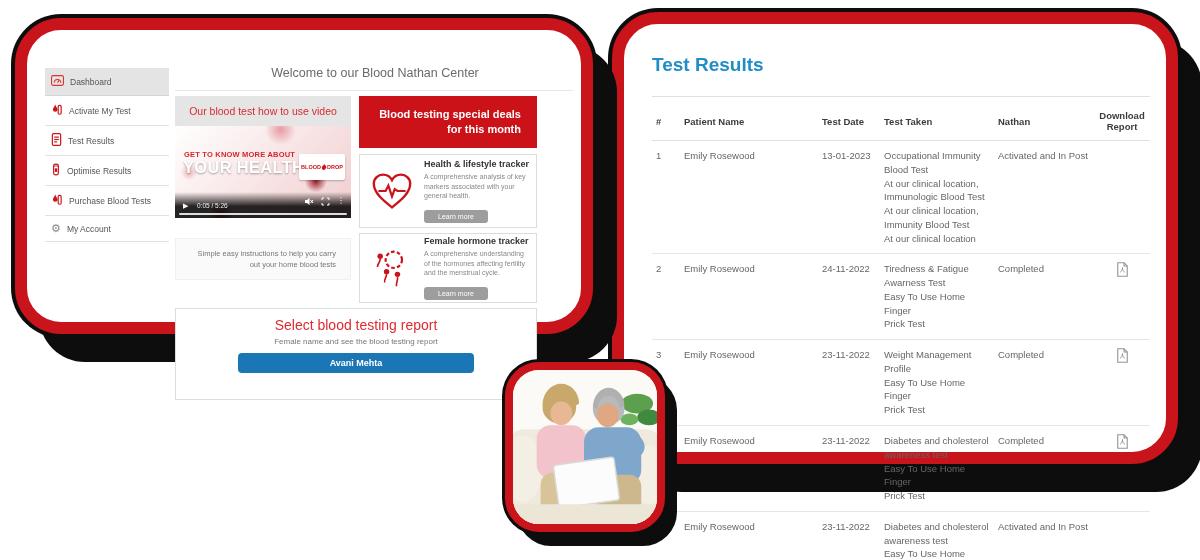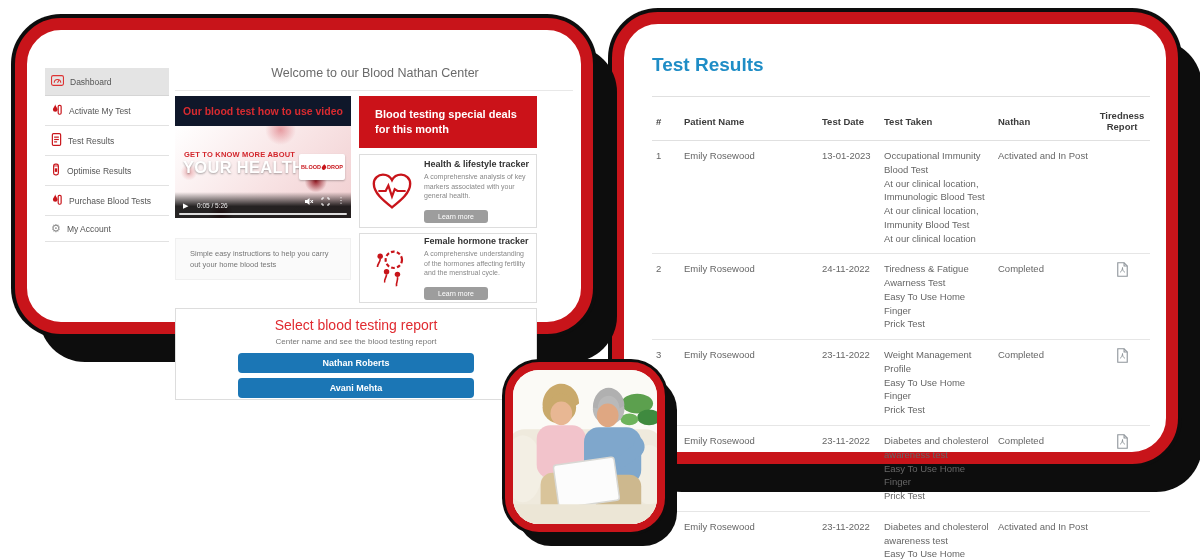--- a/index.html
+++ b/index.html
@@ -25,22 +25,22 @@
   .side-item.active{background:#e4e4e4;border-bottom:1px solid #d5d5d5;}
   .side-item svg{flex:0 0 auto;}
   .gear-glyph{font-size:11px;color:#8a8a8a;line-height:1;}
 
   
   .main-title{position:absolute;left:148px;top:36px;width:400px;text-align:center;
     font-size:12.5px;color:#6a6a6a;}
   .main-rule{position:absolute;left:148px;top:60px;width:398px;border-top:1px solid #e8e8e8;}
 
   .vid-header{position:absolute;left:148px;top:66px;width:176px;height:30px;
-    background:#0f172a;display:flex;align-items:center;justify-content:center;
-    color:#d92b30;font-size:10.5px;font-weight:bold;}
+    background:#e5e5e5;display:flex;align-items:center;justify-content:center;
+    color:#d92b30;font-size:10.5px;}
   .video{position:absolute;left:148px;top:96px;width:176px;height:92px;overflow:hidden;cursor:pointer;
     background:
       radial-gradient(circle 16px at 80% 60%, rgba(140,10,20,.9), rgba(140,10,20,0) 70%),
       radial-gradient(circle 22px at 60% 4%, rgba(215,90,100,.55), rgba(215,90,100,0) 70%),
       radial-gradient(circle 12px at 8% 50%, rgba(220,110,115,.5), rgba(220,110,115,0) 70%),
       radial-gradient(circle 18px at 26% 96%, rgba(150,20,30,.65), rgba(150,20,30,0) 70%),
       linear-gradient(135deg,#ffffff 0%,#f8e3e4 55%,#f0cdcf 100%);}
   .vid-kicker{position:absolute;left:9px;top:24px;font-size:7.5px;font-weight:bold;color:#d3262c;letter-spacing:.2px;}
   .vid-title{position:absolute;left:8px;top:32px;font-size:16.5px;font-weight:bold;color:#fff;
     text-shadow:0 1px 2px rgba(60,60,60,.45);letter-spacing:.3px;}
@@ -55,25 +55,25 @@
     color:#fff;}
   .ctrl-play{position:absolute;left:8px;bottom:9px;font-size:7px;line-height:1;cursor:pointer;}
   .ctrl-time{position:absolute;left:22px;bottom:9px;font-size:6.5px;color:#eee;}
   .ctrl-right{position:absolute;right:6px;bottom:8px;display:flex;align-items:center;gap:7px;}
   .ctrl-right svg{cursor:pointer;}
   .ctrl-menu{font-size:8px;line-height:1;cursor:pointer;}
   .vid-progress{position:absolute;left:4px;right:4px;bottom:3px;height:2px;
     background:rgba(255,255,255,.85);border-radius:1px;cursor:pointer;}
   .vid-caption{position:absolute;left:148px;top:208px;width:176px;height:42px;
     background:#fafafa;border:1px solid #f0f0f0;display:flex;align-items:center;
-    justify-content:center;text-align:left;font-size:7.5px;color:#777;
+    justify-content:center;text-align:right;font-size:7.5px;color:#777;
     padding:4px 14px;line-height:1.5;}
 
   .deals-header{position:absolute;left:332px;top:66px;width:178px;height:52px;
-    background:#cb1219;color:#fff;font-size:11px;font-weight:bold;text-align:left;
+    background:#cb1219;color:#fff;font-size:11px;font-weight:bold;text-align:right;
     display:flex;align-items:center;justify-content:center;padding:6px 16px;line-height:1.35;}
   .deal-card{position:absolute;left:332px;width:178px;background:#fff;
     border:1px solid #ddd;display:flex;align-items:center;padding:16px 6px;gap:6px;}
   .deal-card.c1{top:124px;height:74px;}
   .deal-card.c2{top:203px;height:70px;}
   .deal-icon{flex:0 0 52px;display:flex;align-items:center;justify-content:center;}
   .deal-body{flex:1;}
   .deal-title{font-size:9px;font-weight:bold;color:#333;margin-bottom:3px;}
   .deal-desc{font-size:7px;color:#888;line-height:1.4;margin-bottom:4px;}
   .learn-btn{display:inline-block;background:#9d9d9d;color:#fff;font-size:7px;
@@ -232,22 +232,21 @@
       </span>
       <span class="deal-body">
         <div class="deal-title">Female hormone tracker</div>
         <div class="deal-desc">A comprehensive understanding of the hormones affecting fertility and the menstrual cycle.</div>
         <button class="learn-btn">Learn more</button>
       </span>
     </div>
 
     <div class="report-box">
       <div class="report-title">Select blood testing report</div>
-      <div class="report-sub">Center name and see the blood testing report</div>
-      <button class="patient-btn">Nathan Roberts</button>
+      <div class="report-sub">Female name and see the blood testing report</div>
       <button class="patient-btn">Avani Mehta</button>
     </div>
   </div>
 
   <div class="panel right-panel">
     <div class="results-title">Test Results</div>
     <div class="results-rule"></div>
 
     <table class="results-table">
       <colgroup>
@@ -258,21 +257,21 @@
           <col style="width:100px">
           <col style="width:56px">
       </colgroup>
       <thead>
         <tr>
           <th>#</th>
           <th>Patient Name</th>
           <th>Test Date</th>
           <th>Test Taken</th>
           <th>Nathan</th>
-          <th class="dl">Tiredness Report</th>
+          <th class="dl">Download Report</th>
         </tr>
       </thead>
       <tbody>
         <tr>
           <td>1</td>
           <td>Emily Rosewood</td>
           <td>13-01-2023</td>
           <td class="test">Occupational Immunity Blood Test
 At our clinical location,
 Immunologic Blood Test

